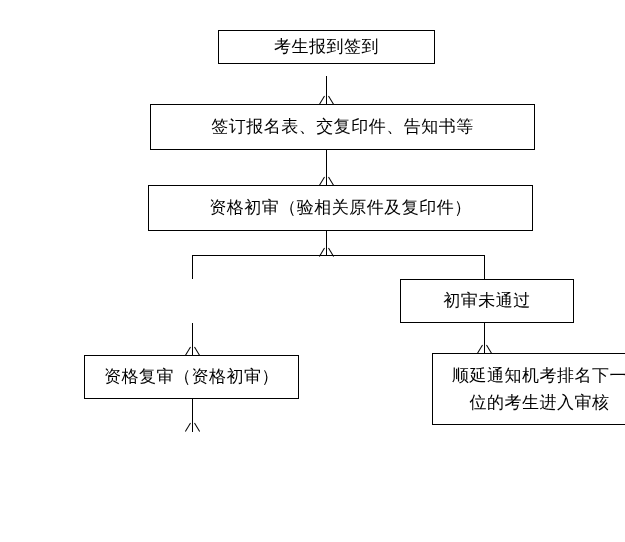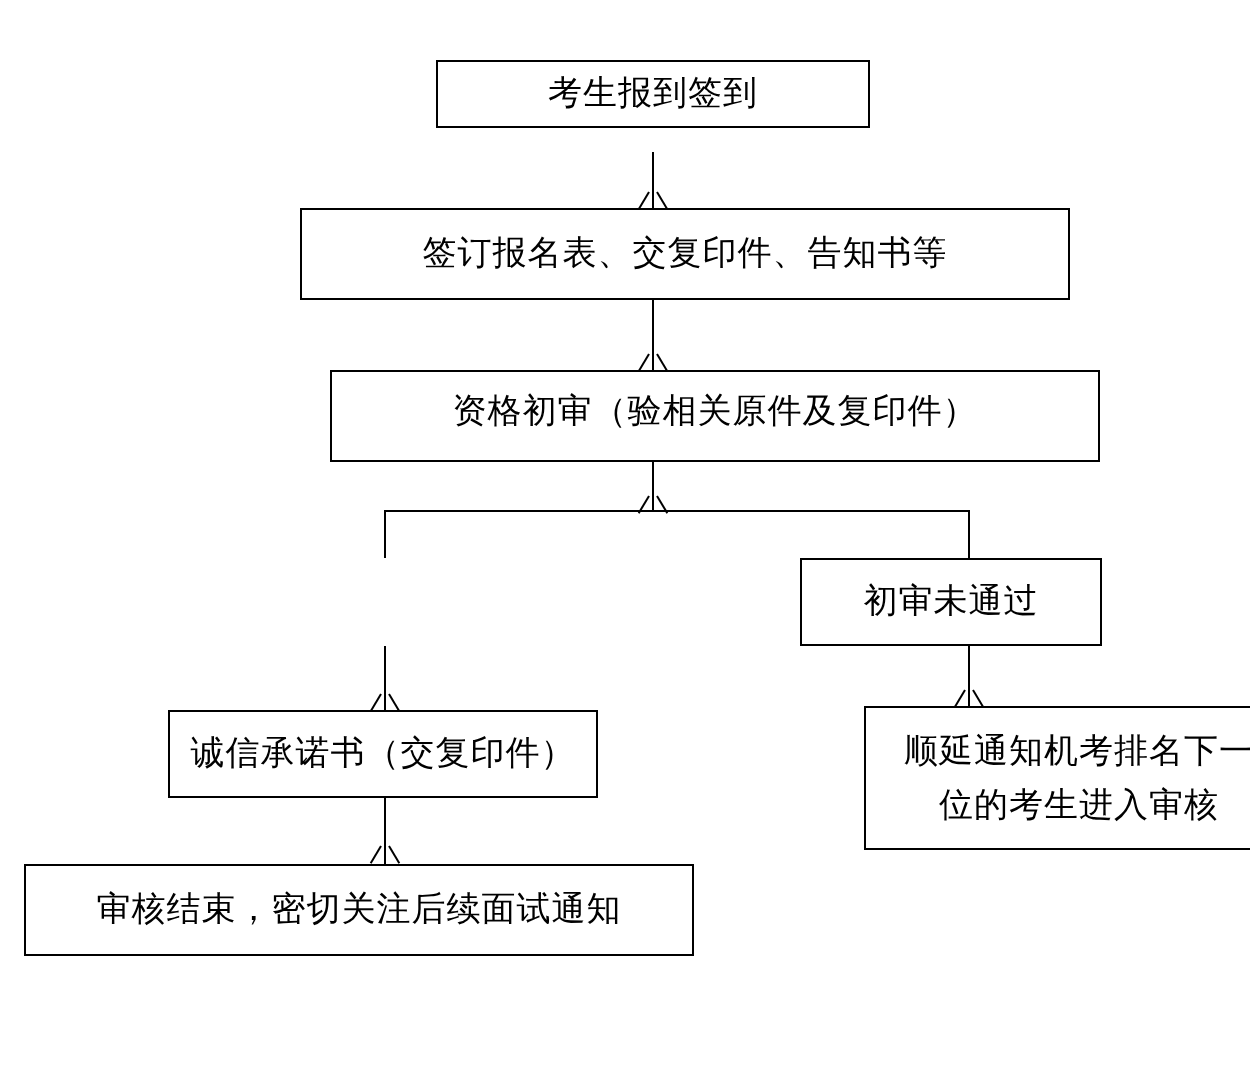--- a/index.html
+++ b/index.html
@@ -86,42 +86,41 @@
   <div class="node" style="left:218px; top:30px; width:217px; height:34px;">考生报到签到</div>
 
   <div class="vline" style="left:326px; top:76px; height:28px;"></div>
   <div class="arrowhead" style="left:321px; top:96px;"></div>
 
   <div class="node" style="left:150px; top:104px; width:385px; height:46px;">签订报名表、交复印件、告知书等</div>
 
   <div class="vline" style="left:326px; top:150px; height:35px;"></div>
   <div class="arrowhead" style="left:321px; top:177px;"></div>
 
-  <div class="node" style="left:165px; top:185px; width:385px; height:46px;font-family:Liberation Mono, monospace;">资格初审（验相关原件及复印件）</div>
+  <div class="node" style="left:148px; top:185px; width:385px; height:46px;">资格初审（验相关原件及复印件）</div>
 
   <div class="vline" style="left:326px; top:231px; height:25px;"></div>
   <div class="arrowhead" style="left:321px; top:248px;"></div>
   <div class="hline" style="left:192px; top:255px; width:293px;"></div>
 
   <div class="vline" style="left:192px; top:255px; height:24px;"></div>
 
   <div class="vline" style="left:484px; top:255px; height:24px;"></div>
 
 
-  <div class="node" style="left:400px; top:279px; width:151px; height:44px;">初审未通过</div>
+  <div class="node" style="left:400px; top:279px; width:174px; height:44px;">初审未通过</div>
 
   <div class="vline" style="left:192px; top:323px; height:32px;"></div>
   <div class="arrowhead" style="left:187px; top:347px;"></div>
 
   <div class="vline" style="left:484px; top:323px; height:30px;"></div>
   <div class="arrowhead" style="left:479px; top:345px;"></div>
 
-  <div class="node" style="left:84px; top:355px; width:215px; height:44px;">诚信承诺书（交复印件）</div>
+  <div class="node" style="left:84px; top:355px; width:215px; height:44px;">资格复审（资格初审）</div>
 
   <div class="node two-line" style="left:384px; top:353px; width:215px; height:72px;margin-left:48px;">顺延通知机考排名下一
 位的考生进入审核</div>
 
   <div class="vline" style="left:192px; top:399px; height:33px;"></div>
   <div class="arrowhead" style="left:187px; top:423px;"></div>
 
-  <div class="node" style="left:12px; top:432px; width:335px; height:46px;">审核结束，密切关注后续面试通知</div>
 
 </div>
 
 </body></html>

